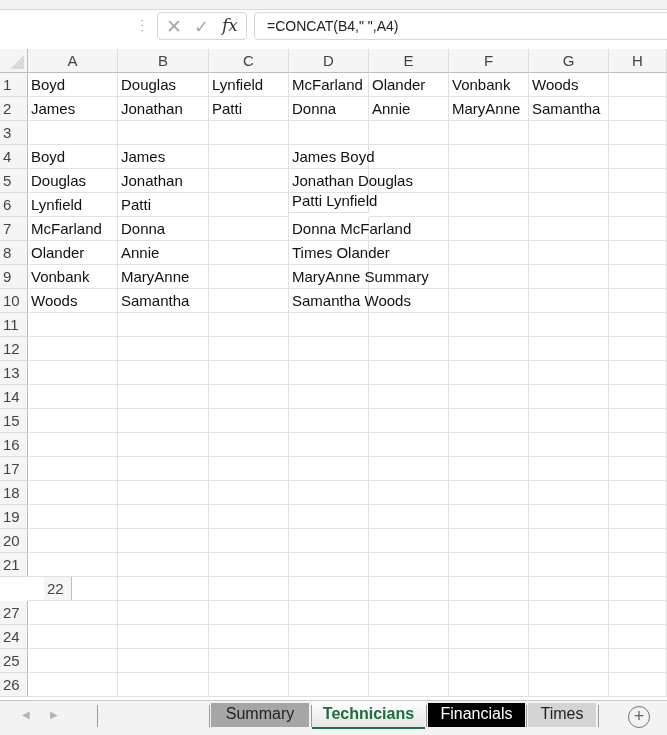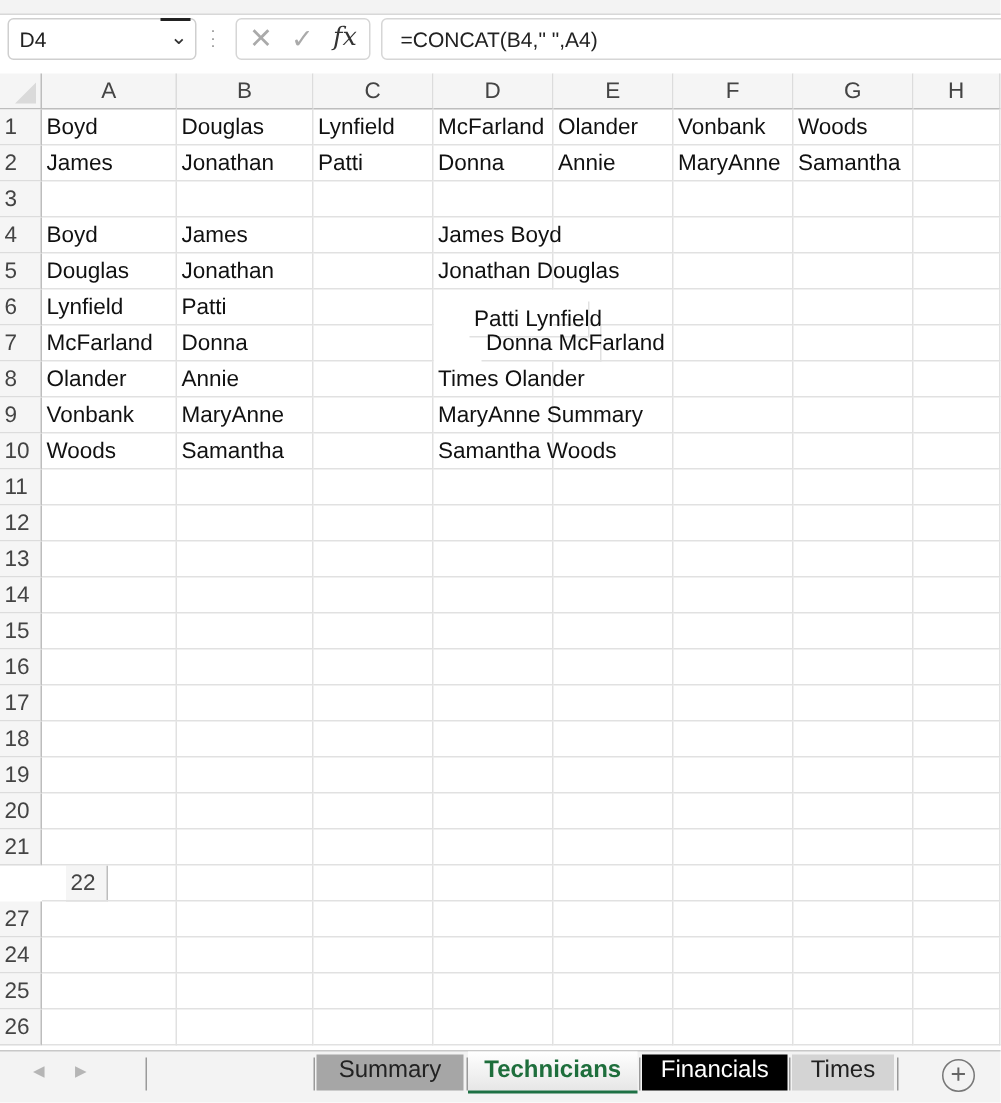--- a/index.html
+++ b/index.html
@@ -28,25 +28,20 @@
   .tab { position: absolute; top: 2px; height: 24px; font-size: 16px; line-height: 22px; text-align: center; color: #222; }
   .tabsep { position: absolute; top: 4px; width: 1px; height: 22px; background: #9a9a9a; }
   .addsheet { position: absolute; left: 628px; top: 5px; width: 22px; height: 22px; border: 1.5px solid #777; border-radius: 50%; font-size: 18px; line-height: 18px; text-align: center; color: #666; }
 </style>
 </head>
 <body>
 
 <div class="topstrip"></div>
 
 <div class="fbar">
-  <div class="namebox">
-    <span>D4</span>
-    <span class="topmark"></span>
-    <span class="chev">⌄</span>
-  </div>
   <div class="dots">·<br>·<br>·</div>
   <div class="fxbox">
     <span class="x">✕</span>
     <span class="chk">✓</span>
     <span class="fx">fx</span>
   </div>
   <div class="formula">=CONCAT(B4," ",A4)</div>
 </div>
 
 <div class="grid" id="grid">
@@ -101,30 +96,30 @@
     <div class="cell" style="left: 209px; top: 120px; width: 80px; z-index: 1;"></div>
     <div class="cell" style="left: 289px; top: 120px; width: 80px; z-index: 2;">Jonathan Douglas</div>
     <div class="cell" style="left: 369px; top: 120px; width: 80px; z-index: 1;"></div>
     <div class="cell" style="left: 449px; top: 120px; width: 80px; z-index: 1;"></div>
     <div class="cell" style="left: 529px; top: 120px; width: 80px; z-index: 1;"></div>
     <div class="cell" style="left: 609px; top: 120px; width: 58px; z-index: 1;"></div>
     <div class="rowhdr" style="top: 144px;">6</div>
     <div class="cell" style="left: 28px; top: 144px; width: 90px; z-index: 2;">Lynfield</div>
     <div class="cell" style="left: 118px; top: 144px; width: 91px; z-index: 2;">Patti</div>
     <div class="cell" style="left: 209px; top: 144px; width: 80px; z-index: 1;"></div>
-    <div class="cell" style="left: 289px; top: 152px; width: 80px; z-index: 2; margin-left: 24px;">Patti Lynfield</div>
+    <div class="cell" style="left: 289px; top: 140px; width: 80px; z-index: 2;">Patti Lynfield</div>
     <div class="cell" style="left: 369px; top: 144px; width: 80px; z-index: 1;"></div>
     <div class="cell" style="left: 449px; top: 144px; width: 80px; z-index: 1;"></div>
     <div class="cell" style="left: 529px; top: 144px; width: 80px; z-index: 1;"></div>
     <div class="cell" style="left: 609px; top: 144px; width: 58px; z-index: 1;"></div>
     <div class="rowhdr" style="top: 168px;">7</div>
     <div class="cell" style="left: 28px; top: 168px; width: 90px; z-index: 2;">McFarland</div>
     <div class="cell" style="left: 118px; top: 168px; width: 91px; z-index: 2;">Donna</div>
     <div class="cell" style="left: 209px; top: 168px; width: 80px; z-index: 1;"></div>
-    <div class="cell" style="left: 289px; top: 168px; width: 80px; z-index: 2; margin-left: 32px;">Donna McFarland</div>
+    <div class="cell" style="left: 289px; top: 168px; width: 80px; z-index: 2;">Donna McFarland</div>
     <div class="cell" style="left: 369px; top: 168px; width: 80px; z-index: 1;"></div>
     <div class="cell" style="left: 449px; top: 168px; width: 80px; z-index: 1;"></div>
     <div class="cell" style="left: 529px; top: 168px; width: 80px; z-index: 1;"></div>
     <div class="cell" style="left: 609px; top: 168px; width: 58px; z-index: 1;"></div>
     <div class="rowhdr" style="top: 192px;">8</div>
     <div class="cell" style="left: 28px; top: 192px; width: 90px; z-index: 2;">Olander</div>
     <div class="cell" style="left: 118px; top: 192px; width: 91px; z-index: 2;">Annie</div>
     <div class="cell" style="left: 209px; top: 192px; width: 80px; z-index: 1;"></div>
     <div class="cell" style="left: 289px; top: 192px; width: 80px; z-index: 2;">Times Olander</div>
     <div class="cell" style="left: 369px; top: 192px; width: 80px; z-index: 1;"></div>

